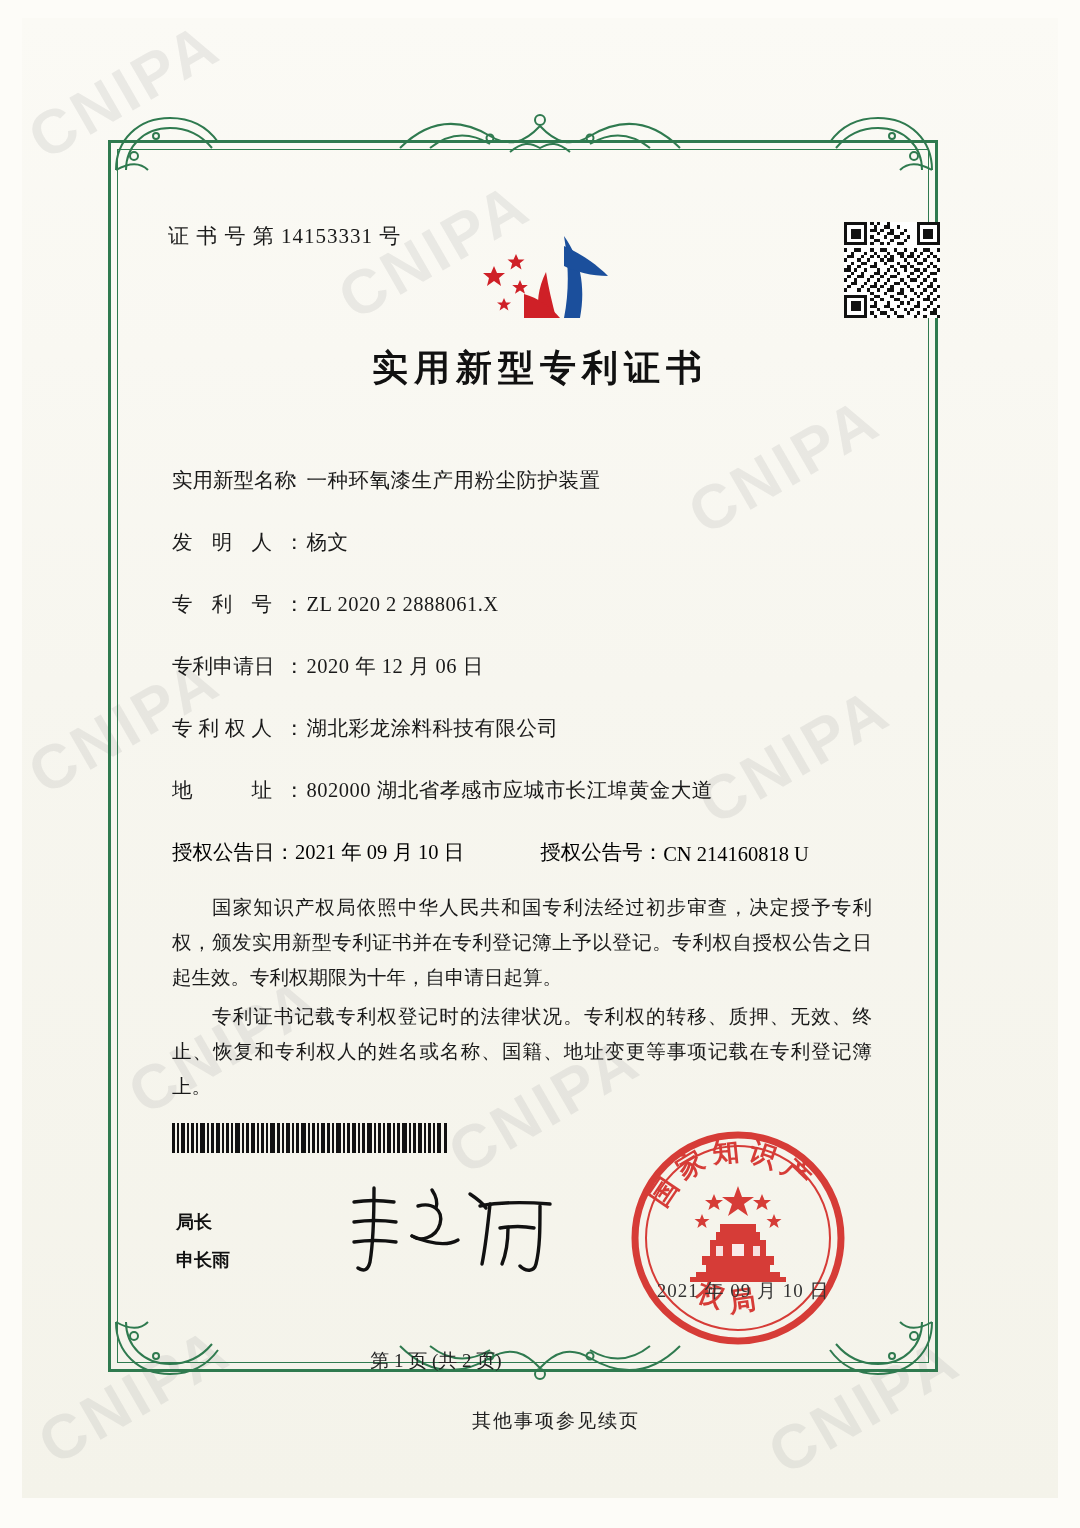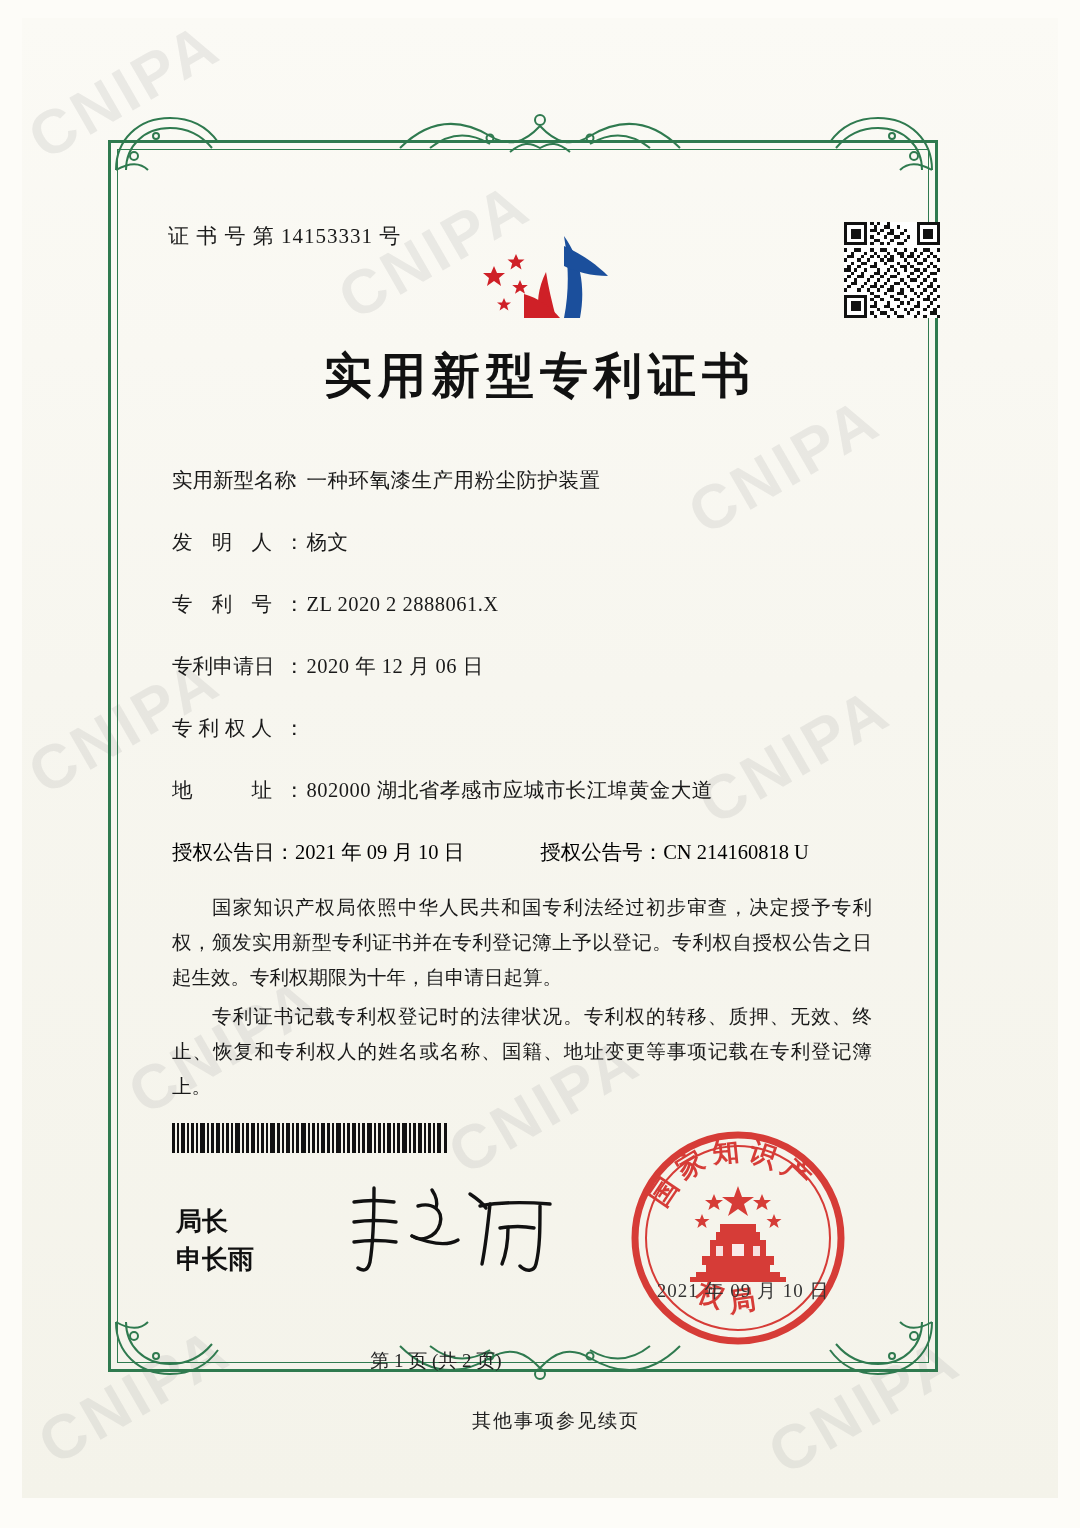--- a/index.html
+++ b/index.html
@@ -118,21 +118,21 @@
     position: absolute;
     left: 468px; top: 232px;
     width: 144px; height: 100px;
   }
 
   .main-title {
     position: absolute;
     left: 0; top: 344px;
     width: 1080px;
     text-align: center;
-    font-size: 48px;
+    font-size: 36px;
     font-weight: bold;
     letter-spacing: 6px;
     color: #111;
     font-family: "Liberation Serif", serif;
   }
 
   
   .fields {
     position: absolute;
     left: 172px; top: 466px;
@@ -153,21 +153,21 @@
   }
   .lbl-spread {
     display: inline-block;
     width: 100px;
     text-align: justify;
     text-align-last: justify;
   }
   .field-colon { margin: 0 2px 0 0; }
   .field-value { letter-spacing: 0.5px; text-align: center; }
 
-  .row-two { display: flex; align-items: center; margin-bottom: 30px; font-size: 20.5px; }
+  .row-two { display: flex; align-items: flex-end; margin-bottom: 30px; font-size: 20.5px; }
   .row-two .pair2 { margin-left: 76px; }
 
   
   .paras {
     position: absolute;
     left: 172px; top: 890px;
     width: 700px;
     font-size: 19.5px;
     line-height: 35px;
     color: #1a1a1a;
@@ -179,21 +179,21 @@
   .barcode {
     position: absolute;
     left: 172px; top: 1123px;
     width: 278px; height: 30px;
   }
 
   
   .sig-label {
     position: absolute;
     left: 176px; top: 1203px;
-    font-size: 26px;
+    font-size: 18px;
     font-weight: bold;
     color: #111;
     line-height: 38px;
   }
   .signature {
     position: absolute;
     left: 340px; top: 1180px;
     width: 250px; height: 100px;
     font-size: 62px;
     color: #111;
@@ -572,20 +572,21 @@
       <span class="field-value">ZL 2020 2 2888061.X</span>
     </div>
     <div class="field-row">
       <span class="field-label"><span class="lbl-spread">专利申请日</span></span>
       <span class="field-colon">：</span>
       <span class="field-value">2020 年 12 月 06 日</span>
     </div>
     <div class="field-row">
       <span class="field-label"><span class="lbl-spread">专利权人</span></span>
       <span class="field-colon">：</span>
+      <span class="field-value">湖北彩龙涂料科技有限公司</span>
     </div>
     <div class="field-row">
       <span class="field-label"><span class="lbl-spread">地址</span></span>
       <span class="field-colon">：</span>
       <span class="field-value">802000 湖北省孝感市应城市长江埠黄金大道</span>
     </div>
     <div class="row-two">
       <span>授权公告日</span>
       <span>：</span>
       <span>2021 年 09 月 10 日</span>

